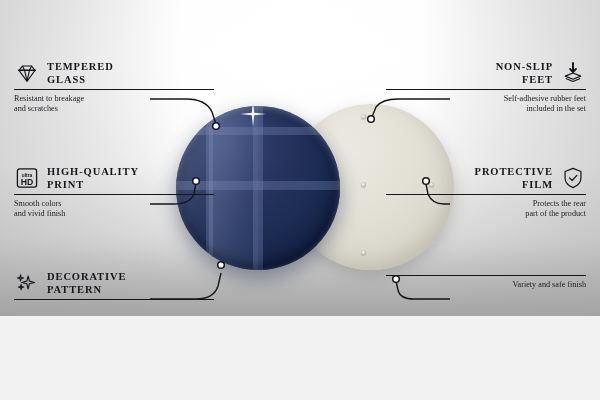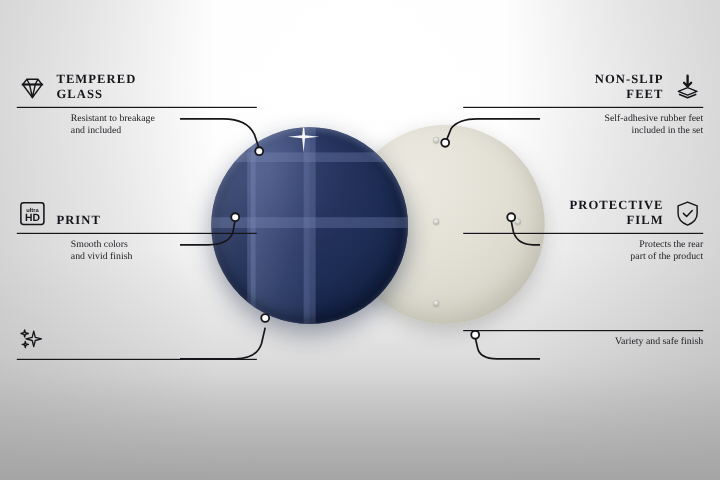--- a/index.html
+++ b/index.html
@@ -1,21 +1,21 @@
 <!DOCTYPE html>
 <html><head>
 <meta charset="utf-8">
 <style>
   html,body{margin:0;padding:0;}
   body{
     width:600px;height:400px;overflow:hidden;
     font-family:"Liberation Sans",sans-serif;
     background:#f2f2f2;
   }
-  #stage{position:relative;width:600px;height:400px;overflow:hidden;background:#ededed;}
+  #stage{position:relative;width:600px;height:316px;overflow:hidden;background:#ededed;}
 
   
   .bg-base{position:absolute;inset:0;
     background:linear-gradient(180deg,#f7f7f7 0%,#fbfbfb 18%,#f4f4f4 52%,#d9d9d9 78%,#ababab 100%);}
   .bg-glow{position:absolute;left:50%;top:-14%;width:78%;height:86%;transform:translateX(-50%);
     background:radial-gradient(ellipse at 50% 30%,#ffffff 0%,rgba(255,255,255,.85) 38%,rgba(255,255,255,0) 72%);}
   .bg-vig-l{position:absolute;left:0;top:0;width:30%;height:100%;
     background:linear-gradient(90deg,rgba(170,170,170,.42),rgba(170,170,170,0));}
   .bg-vig-r{position:absolute;right:0;top:0;width:30%;height:100%;
     background:linear-gradient(270deg,rgba(170,170,170,.42),rgba(170,170,170,0));}
@@ -59,21 +59,21 @@
   
   .callout{position:absolute;width:200px;}
   .callout .head{display:flex;align-items:center;gap:7px;}
   .callout.right .head{flex-direction:row-reverse;}
   .ico{width:26px;height:26px;flex:0 0 26px;display:flex;align-items:center;justify-content:center;color:#6d28d9;}
   .ttl{font-family:"Liberation Serif",serif;font-weight:700;font-size:10.5px;
     letter-spacing:.9px;line-height:13px;color:#14141a;text-transform:uppercase;}
   .callout.left .ttl{text-align:left;}
   .callout.right .ttl{text-align:right;}
   .rule{height:0;border-top:1.4px solid #16161a;margin-top:3px;}
-  .desc{font-family:"Liberation Serif",serif;font-size:8.2px;line-height:10.4px;color:#1c1c22;margin-top:4px;margin-left:45px;}
+  .desc{font-family:"Liberation Serif",serif;font-size:8.2px;line-height:10.4px;color:#1c1c22;margin-top:4px;}
   .callout.right .desc{text-align:right;}
 
   #wires{position:absolute;left:0;top:0;width:600px;height:400px;pointer-events:none;}
 </style>
 </head>
 <body>
 
 <div id="stage">
 
   <div class="bg-base"></div>
@@ -135,54 +135,58 @@
         </svg>
       </span>
       <span class="ttl">
         <span>TEMPERED</span><br>
         <span>GLASS</span>
       </span>
     </div>
     <div class="rule"></div>
     <div class="desc">
       <span>Resistant to breakage</span><br>
-      <span>and included</span>
+      <span>and scratches</span>
     </div>
   </div>
 
   <div class="callout left" style="left:14px;top:165px;">
     <div class="head">
       <span class="ico">
         <svg viewBox="0 0 26 26" width="24" height="24">
           <rect x="2.6" y="3.2" width="20.8" height="19.6" rx="2.4" fill="none" stroke="#15151a" stroke-width="1.4"></rect>
           <text x="13" y="11.4" text-anchor="middle" font-family="Liberation Sans, sans-serif" font-size="5.2" font-weight="700" fill="#15151a">ultra</text>
           <text x="13" y="20.1" text-anchor="middle" font-family="Liberation Sans, sans-serif" font-size="9.4" font-weight="700" fill="#15151a">HD</text>
         </svg>
       </span>
       <span class="ttl">
-        <br>
+        <span>HIGH-QUALITY</span><br>
         <span>PRINT</span>
       </span>
     </div>
     <div class="rule"></div>
     <div class="desc">
       <span>Smooth colors</span><br>
       <span>and vivid finish</span>
     </div>
   </div>
 
   <div class="callout left" style="left:14px;top:270px;">
     <div class="head">
       <span class="ico">
         <svg viewBox="0 0 26 26" width="24" height="24" fill="none" stroke="#15151a" stroke-width="1.2" stroke-linejoin="round">
           <path d="M14.2 5.4 L15.6 11.0 L21.2 12.4 L15.6 13.8 L14.2 19.4 L12.8 13.8 L7.2 12.4 L12.8 11.0 Z"></path>
           <path d="M6.0 4.2 L6.7 6.8 L9.3 7.5 L6.7 8.2 L6.0 10.8 L5.3 8.2 L2.7 7.5 L5.3 6.8 Z"></path>
           <path d="M6.6 14.6 L7.2 16.8 L9.4 17.4 L7.2 18.0 L6.6 20.2 L6.0 18.0 L3.8 17.4 L6.0 16.8 Z"></path>
         </svg>
       </span>
+      <span class="ttl">
+        <span>DECORATIVE</span><br>
+        <span>PATTERN</span>
+      </span>
     </div>
     <div class="rule"></div>
   </div>
 
   <div class="callout right" style="left:386px;top:60px;">
     <div class="head">
       <span class="ico">
         <svg viewBox="0 0 26 26" width="24" height="24" fill="none" stroke="#15151a" stroke-width="1.3" stroke-linejoin="round">
           <path d="M13 2.2 V11.4 M9.8 8.6 L13 12.0 L16.2 8.6" stroke-width="2.1" stroke-linecap="round"></path>
           <path d="M13 13.0 L21.4 16.4 L13 19.8 L4.6 16.4 Z"></path>

